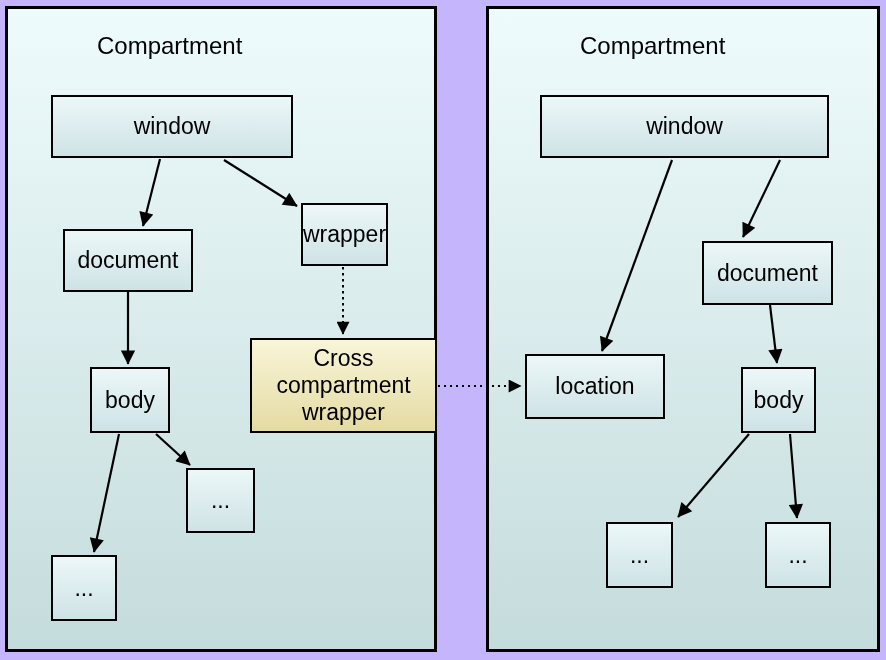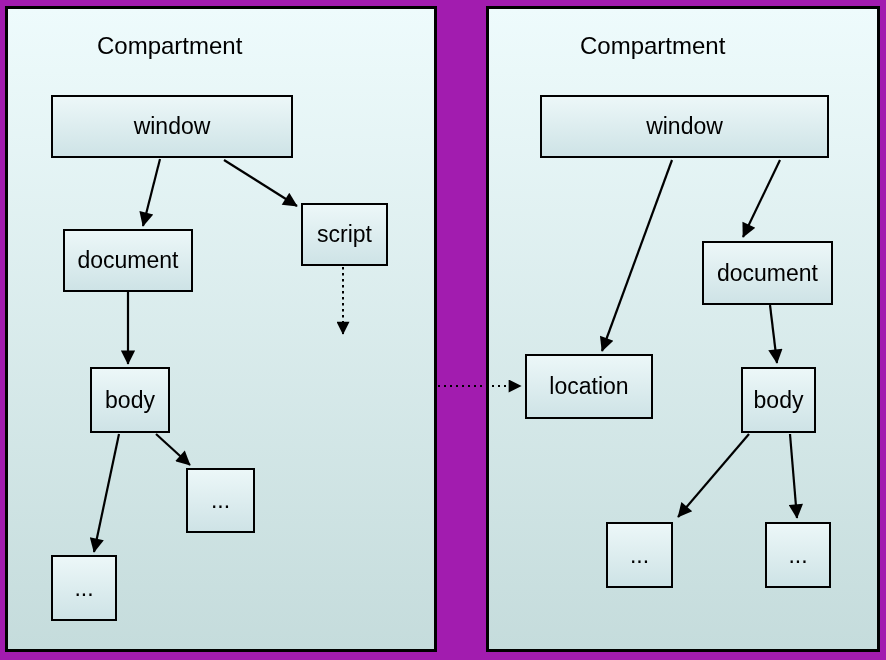--- a/index.html
+++ b/index.html
@@ -1,19 +1,19 @@
 <!DOCTYPE html>
 <html><head>
 <meta charset="utf-8">
 <style>
   html,body{margin:0;padding:0;background:#ffffff;}
   #canvas{
     position:relative;
     width:886px;height:660px;
-    background:#a21caf;
+    background:#c4b5fd;
     font-family:"Liberation Sans","DejaVu Sans",sans-serif;
     color:#000;
     overflow:hidden;
   }
   .panel{
     position:absolute;
     box-sizing:border-box;
     border:3px solid #000;
     background:linear-gradient(180deg,#eefbfc 0%,#c5dcdc 100%);
   }
@@ -63,29 +63,32 @@
 
   <div class="panel" style="left:5px;top:6px;width:432px;height:646px;"></div>
 
   <div class="panel" style="left:486px;top:6px;width:394px;height:646px;"></div>
 
   <div class="panel-title" style="left:97px;top:32px;">Compartment</div>
   <div class="panel-title" style="left:580px;top:32px;">Compartment</div>
 
   <div class="node" style="left:51px;top:95px;width:242px;height:63px;">window</div>
   <div class="node" style="left:63px;top:229px;width:130px;height:63px;">document</div>
-  <div class="node" style="left:301px;top:203px;width:87px;height:63px;">script</div>
+  <div class="node" style="left:301px;top:203px;width:87px;height:63px;">wrapper</div>
   <div class="node" style="left:90px;top:367px;width:80px;height:66px;">body</div>
   <div class="node" style="left:51px;top:555px;width:66px;height:66px;">...</div>
   <div class="node" style="left:186px;top:468px;width:69px;height:65px;">...</div>
 
+  <div class="wrapper-box" style="left:250px;top:338px;width:187px;height:95px;">
+    <div class="wrap-text">Cross compartment wrapper</div>
+  </div>
 
   <div class="node" style="left:540px;top:95px;width:289px;height:63px;">window</div>
   <div class="node" style="left:702px;top:241px;width:131px;height:64px;">document</div>
-  <div class="node" style="left:525px;top:354px;width:128px;height:65px;">location</div>
+  <div class="node" style="left:525px;top:354px;width:140px;height:65px;">location</div>
   <div class="node" style="left:741px;top:367px;width:75px;height:66px;">body</div>
   <div class="node" style="left:606px;top:522px;width:67px;height:66px;">...</div>
   <div class="node" style="left:765px;top:522px;width:66px;height:66px;">...</div>
 
   <svg id="edges-svg" viewBox="0 0 886 660" xmlns="http://www.w3.org/2000/svg">
     <defs>
       <marker id="arrowhead" viewBox="0 0 10 10" refX="9.5" refY="5" markerWidth="8" markerHeight="6.5" orient="auto" markerUnits="strokeWidth">
         <path d="M0,0 L10,5 L0,10 Z" fill="#000"></path>
       </marker>
     </defs>

